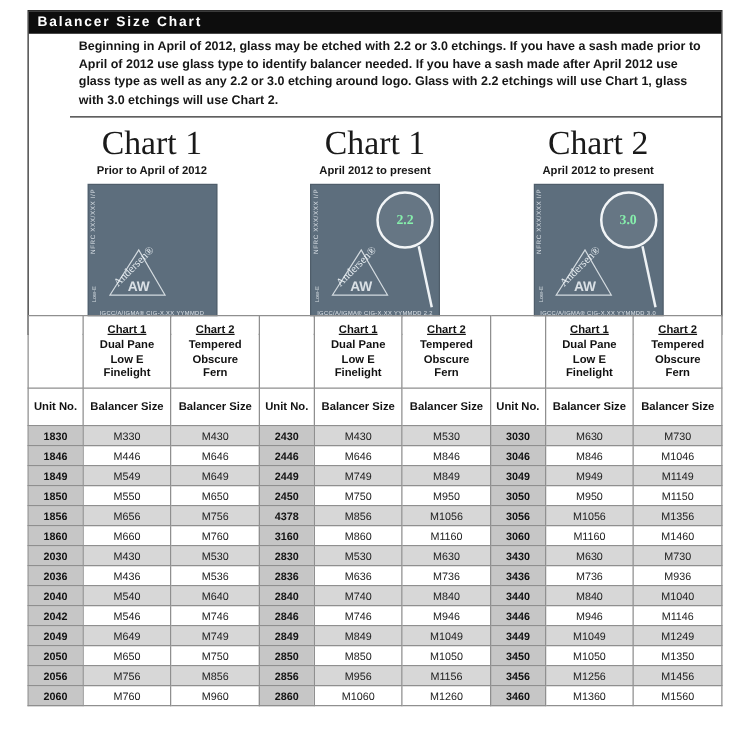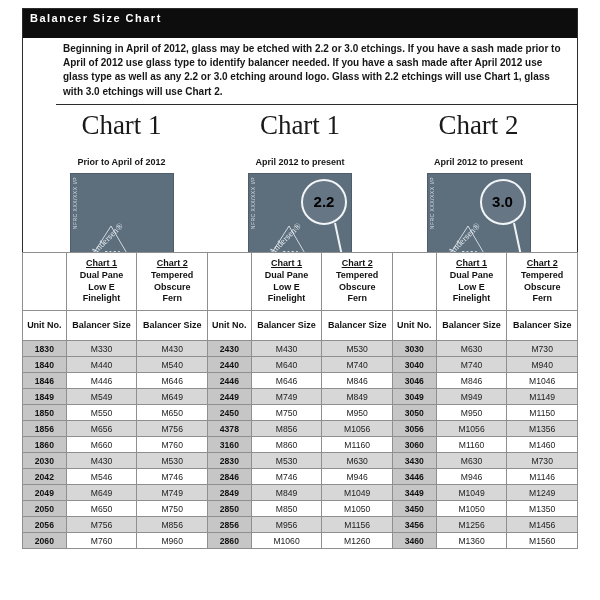--- a/index.html
+++ b/index.html
@@ -1,38 +1,38 @@
 <!DOCTYPE html>
 <html style="--glass: #5d6e7d; --row-shade: #d7d7d7; --unit-shade: #c6c6c6;"><head>
 <meta charset="utf-8">
 <style>
   html,body{margin:0;padding:0;background:#ffffff;width:600px;height:600px;overflow:hidden;
     font-family:"Liberation Sans", sans-serif;color:#111;}
   .doc{position:relative;width:600px;height:600px;}
   .outerbox{position:absolute;left:22px;top:8px;width:554px;border:1px solid #2b2b2b;background:#fff;}
   .titlebar{background:#0d0d0d;color:#fff;font-weight:bold;font-size:11px;letter-spacing:1.5px;
-    padding:3px 0 14px 7px;height:12px;line-height:12px;}
+    padding:3px 0 3px 7px;height:12px;line-height:12px;}
   .intro{border-bottom:1px solid #2b2b2b;font-size:10px;font-weight:bold;line-height:1.42;
     padding:4px 7px 5px 7px;color:#161616;margin-left:33px;}
   .charts-area{height:166px;display:flex;justify-content:space-evenly;align-items:flex-start;padding-top:7px;}
   .chart-block{text-align:center;width:160px;}
   .chart-heading{font-family:"Liberation Serif", serif;font-size:27px;line-height:1;color:#1a1a1a;}
-  .chart-subheading{font-size:9px;font-weight:bold;margin-top:18px;color:#161616;}
+  .chart-subheading{font-size:9px;font-weight:bold;margin-top:3px;color:#161616;}
   .glass{position:relative;width:104px;height:107px;margin:6px auto 0 auto;background:var(--glass,#5d6e7d);
     overflow:hidden;box-shadow:0 0 0 1px rgba(0,0,0,0.15) inset;}
   .etch-edge{position:absolute;left:2px;top:4px;writing-mode:vertical-rl;transform:rotate(180deg);
     font-size:5px;color:rgba(235,240,244,0.85);letter-spacing:0.5px;}
   .etch-corner{position:absolute;left:3px;bottom:12px;writing-mode:vertical-rl;transform:rotate(180deg);
     font-size:4.5px;color:rgba(235,240,244,0.8);}
   .etch-bottom{position:absolute;left:0;right:0;bottom:1px;font-size:4.6px;color:rgba(235,240,244,0.9);
     text-align:center;letter-spacing:0.3px;white-space:nowrap;}
   .logo-svg{position:absolute;left:8px;bottom:10px;}
   .badge-circle{position:absolute;top:6px;right:5px;width:42px;height:42px;border:2.5px solid #f2f5f7;
     border-radius:50%;display:flex;align-items:center;justify-content:center;
-    font-size:15px;font-weight:bold;color:#000000;background:rgba(255,255,255,0.06);}
+    font-size:11px;font-weight:bold;color:#86efac;background:rgba(255,255,255,0.06);font-family:Liberation Serif, serif;}
   .badge-handle{position:absolute;top:50px;right:16px;width:1.6px;height:50px;background:#eef2f5;
     transform:rotate(-12deg);transform-origin:top center;}
   
   table.balancer{position:absolute;left:22px;top:252px;width:556px;border-collapse:collapse;
     font-size:8.6px;table-layout:fixed;}
   table.balancer th, table.balancer td{border:1px solid #8f8f8f;text-align:center;padding:0;}
   table.balancer{border:1px solid #444;}
   th.group-head{background:#fff;font-size:9px;font-weight:bold;line-height:1.3;height:57px;vertical-align:middle;}
   th.group-head .u{text-decoration:underline;}
   th.col-head{background:#fff;font-size:9px;font-weight:bold;height:29px;vertical-align:middle;line-height:1.25;}
@@ -177,31 +177,20 @@
           <td class="unit">1830</td>
           <td class="val">M330</td>
           <td class="val">M430</td>
           <td class="unit">2430</td>
           <td class="val">M430</td>
           <td class="val">M530</td>
           <td class="unit">3030</td>
           <td class="val">M630</td>
           <td class="val">M730</td>
         </tr>
-        <tr class="shade">
-          <td class="unit">1840</td>
-          <td class="val">M440</td>
-          <td class="val">M540</td>
-          <td class="unit">2440</td>
-          <td class="val">M640</td>
-          <td class="val">M740</td>
-          <td class="unit">3040</td>
-          <td class="val">M740</td>
-          <td class="val">M940</td>
-        </tr>
         <tr>
           <td class="unit">1846</td>
           <td class="val">M446</td>
           <td class="val">M646</td>
           <td class="unit">2446</td>
           <td class="val">M646</td>
           <td class="val">M846</td>
           <td class="unit">3046</td>
           <td class="val">M846</td>
           <td class="val">M1046</td>
@@ -255,20 +244,42 @@
           <td class="val">M430</td>
           <td class="val">M530</td>
           <td class="unit">2830</td>
           <td class="val">M530</td>
           <td class="val">M630</td>
           <td class="unit">3430</td>
           <td class="val">M630</td>
           <td class="val">M730</td>
         </tr>
         <tr>
+          <td class="unit">2036</td>
+          <td class="val">M436</td>
+          <td class="val">M536</td>
+          <td class="unit">2836</td>
+          <td class="val">M636</td>
+          <td class="val">M736</td>
+          <td class="unit">3436</td>
+          <td class="val">M736</td>
+          <td class="val">M936</td>
+        </tr>
+        <tr class="shade">
+          <td class="unit">2040</td>
+          <td class="val">M540</td>
+          <td class="val">M640</td>
+          <td class="unit">2840</td>
+          <td class="val">M740</td>
+          <td class="val">M840</td>
+          <td class="unit">3440</td>
+          <td class="val">M840</td>
+          <td class="val">M1040</td>
+        </tr>
+        <tr>
           <td class="unit">2042</td>
           <td class="val">M546</td>
           <td class="val">M746</td>
           <td class="unit">2846</td>
           <td class="val">M746</td>
           <td class="val">M946</td>
           <td class="unit">3446</td>
           <td class="val">M946</td>
           <td class="val">M1146</td>
         </tr>

